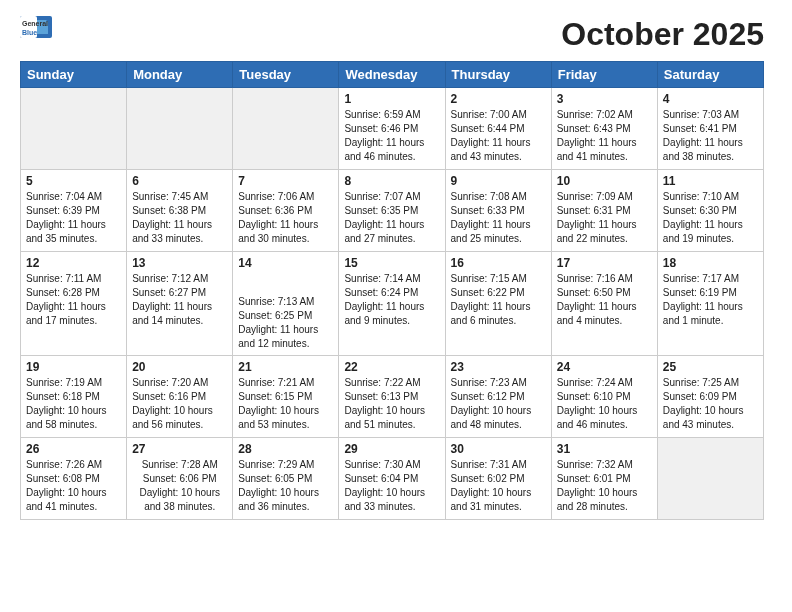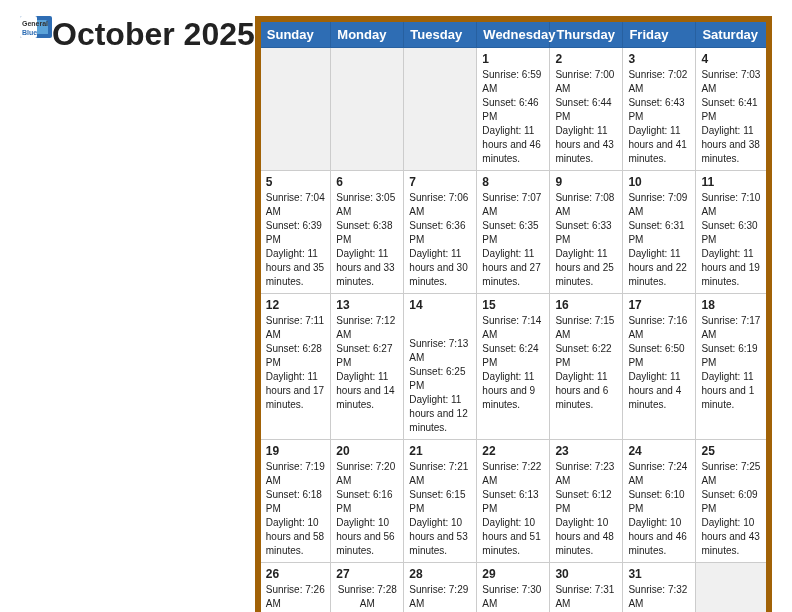--- a/index.html
+++ b/index.html
@@ -6,23 +6,23 @@
     body {
       font-family: Arial, sans-serif;
       background: #fff;
       width: 792px;
       height: 612px;
       overflow: hidden;
     }
     .page {
       width: 792px;
       height: 444px;
-      padding: 16px 20px 10px 20px;
+      padding: 16px 28px 10px 20px;
       display: flex;
-      flex-direction: row;
+      flex-direction: column;
     }
     .header {
       display: flex;
       justify-content: space-between;
       align-items: flex-start;
       margin-bottom: 8px;
     }
     .logo {
       display: flex;
       flex-direction: column;
@@ -41,21 +41,21 @@
       font-weight: bold;
       color: #222;
     }
     .title-block h2 {
       font-size: 15px;
       font-weight: normal;
       color: #444;
     }
     .calendar {
       flex: 1;
-      border: 6px solid #a16207;
+      border: 1px solid #a16207;
       border-collapse: collapse;
       width: 100%;
       table-layout: fixed;
     }
     .calendar th {
       background: #2e6db4;
       color: #fff;
       text-align: left;
       padding: 5px 6px;
       font-size: 13px;
@@ -152,21 +152,21 @@
         </tr>
         <tr>
           <td>
             <span class="day-num">5</span>
             <div class="cell-text" style="white-space: pre-line;">Sunrise: 7:04 AM
 Sunset: 6:39 PM
 Daylight: 11 hours and 35 minutes.</div>
           </td>
           <td>
             <span class="day-num">6</span>
-            <div class="cell-text" style="white-space: pre-line;">Sunrise: 3:05 AM
+            <div class="cell-text" style="white-space: pre-line;">Sunrise: 7:45 AM
 Sunset: 6:38 PM
 Daylight: 11 hours and 33 minutes.</div>
           </td>
           <td>
             <span class="day-num">7</span>
             <div class="cell-text" style="white-space: pre-line;">Sunrise: 7:06 AM
 Sunset: 6:36 PM
 Daylight: 11 hours and 30 minutes.</div>
           </td>
           <td>

